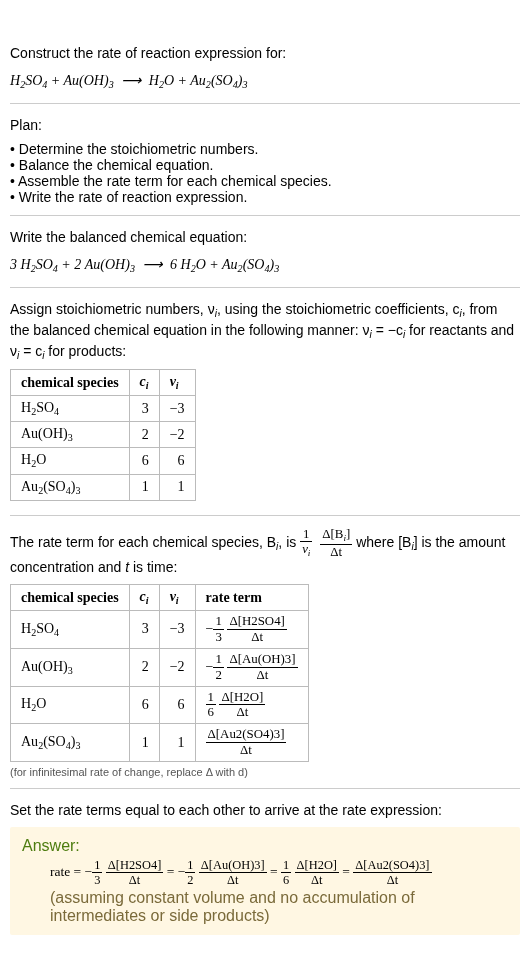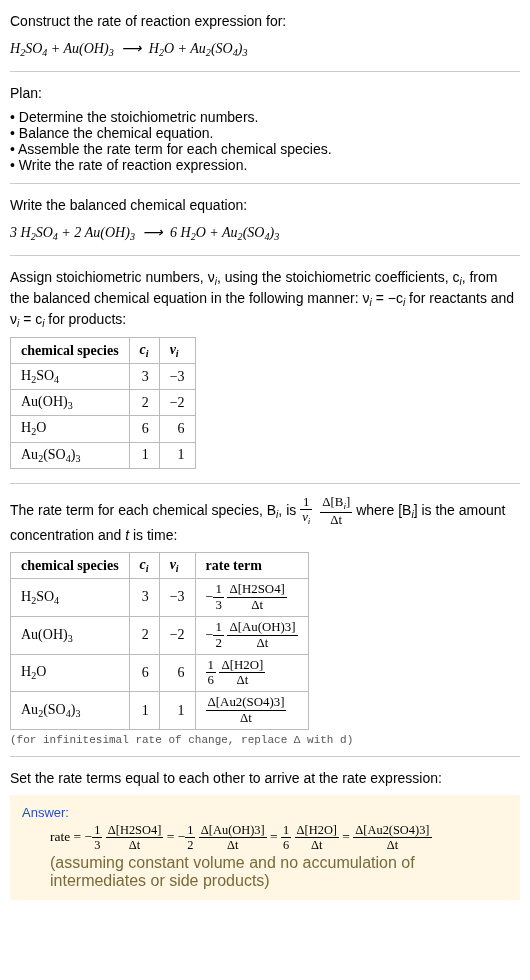--- a/index.html
+++ b/index.html
@@ -6,20 +6,21 @@
   margin: 0;
   padding: 0;
   font-family: -apple-system, BlinkMacSystemFont, "Segoe UI", Arial, sans-serif;
   font-size: 14px;
   color: #000;
   background: #fff;
   width: 530px;
 }
 .page {
   padding: 6px 10px 0 10px;
+  margin-top: 32px;
 }
 .section {
   padding: 6px 0;
 }
 .hr {
   border: none;
   border-top: 1px solid #ccc;
   margin: 4px 0 6px 0;
 }
 .eq {
@@ -78,31 +79,30 @@
 }
 .frac .den {
   display: block;
   padding: 1px 2px 0 2px;
   font-size: 0.92em;
 }
 .smallnote {
   font-size: 11px;
   color: #555;
   margin-top: 2px;
-  font-family: Liberation Mono, monospace;
 }
 .answerbox {
   background: #fff7e3;
   padding: 10px 12px;
   border-radius: 2px;
   margin-top: 4px;
 }
 .answerbox .lbl {
-  color: #1d4ed8;
-  font-size: 13px;
+  color: #4d7c0f;
+  font-size: 16px;
   margin-bottom: 4px;
 }
 .answerbox .rateline {
   font-family: Georgia, "Times New Roman", serif;
   font-size: 13.5px;
   white-space: nowrap;
   padding-left: 28px;
 }
 .answerbox .assume {
   font-size: 16px;

